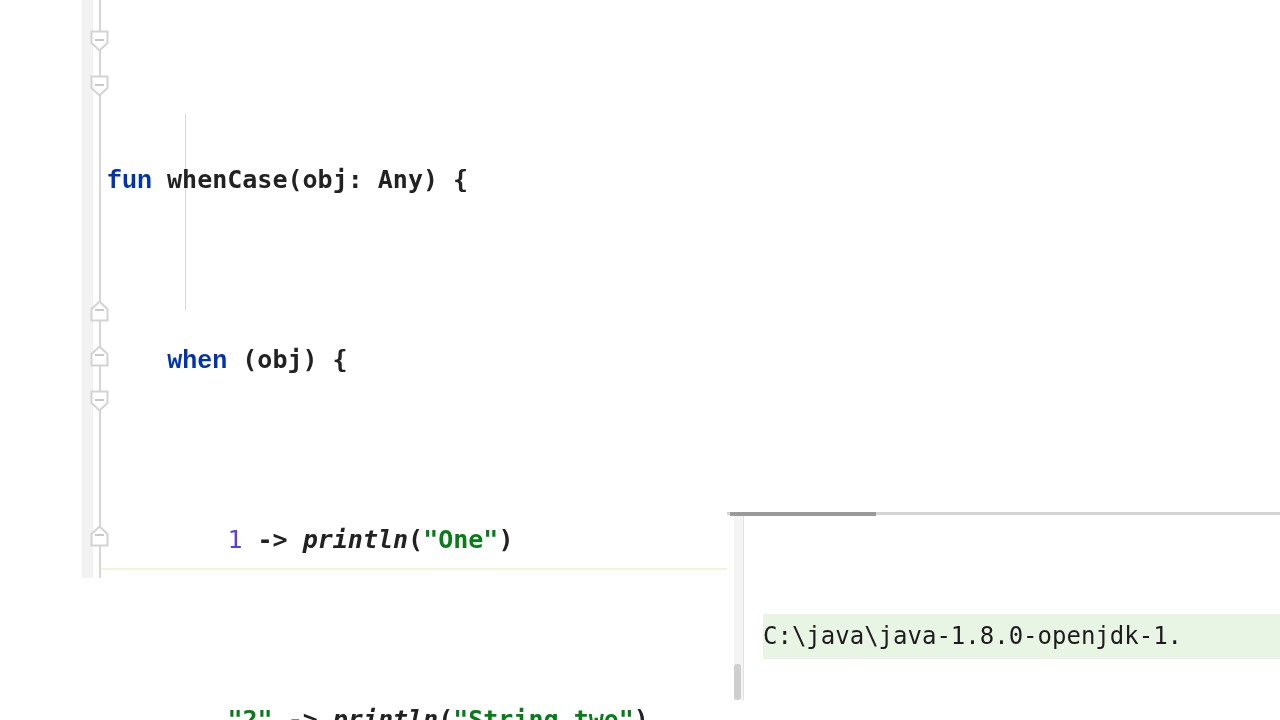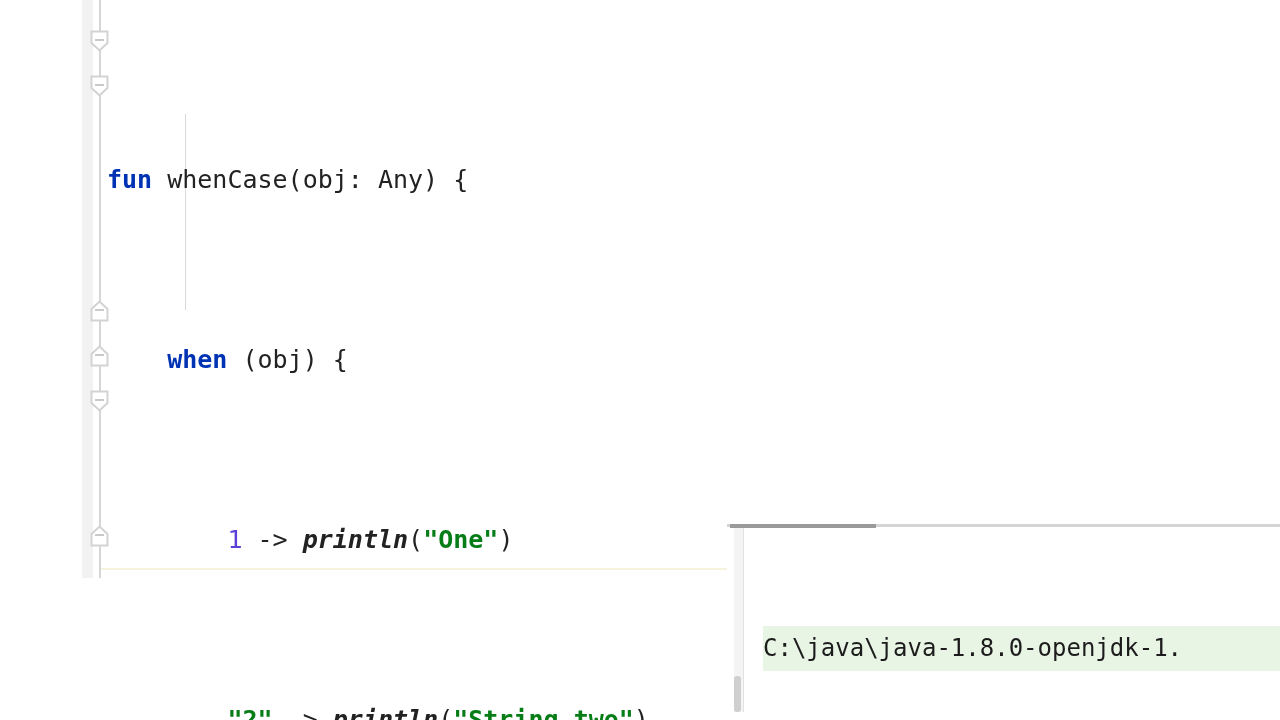--- a/index.html
+++ b/index.html
@@ -79,31 +79,31 @@
     top: 22px;
     font-family: "DejaVu Sans Mono", monospace;
     font-size: 25px;
     line-height: 45px;
     white-space: pre;
     color: #222222;
   }
   .line { height: 45px; white-space: pre; }
 
   
-  .kw      { color: #0033b3; font-weight: bold; }
-  .plain   { color: #222222; }
+  .kw      { color: #0033b3; font-weight: bold; font-family: Liberation Mono, monospace; }
+  .plain   { color: #222222; font-weight: bold; }
   .num     { color: #5b3fd6; }
   .str     { color: #067d17; font-weight: bold; }
   .fn      { color: #222222; font-style: italic; font-weight: bold; }
 
   
   #console {
     position: absolute;
     left: 727px;
-    top: 524px;
+    top: 512px;
     width: 553px;
     height: 188px;
     background: #ffffff;
     overflow: hidden;
   }
   .console-topbar {
     position: absolute;
     left: 0; top: 0;
     width: 553px; height: 3px;
     background: #d4d4d4;

